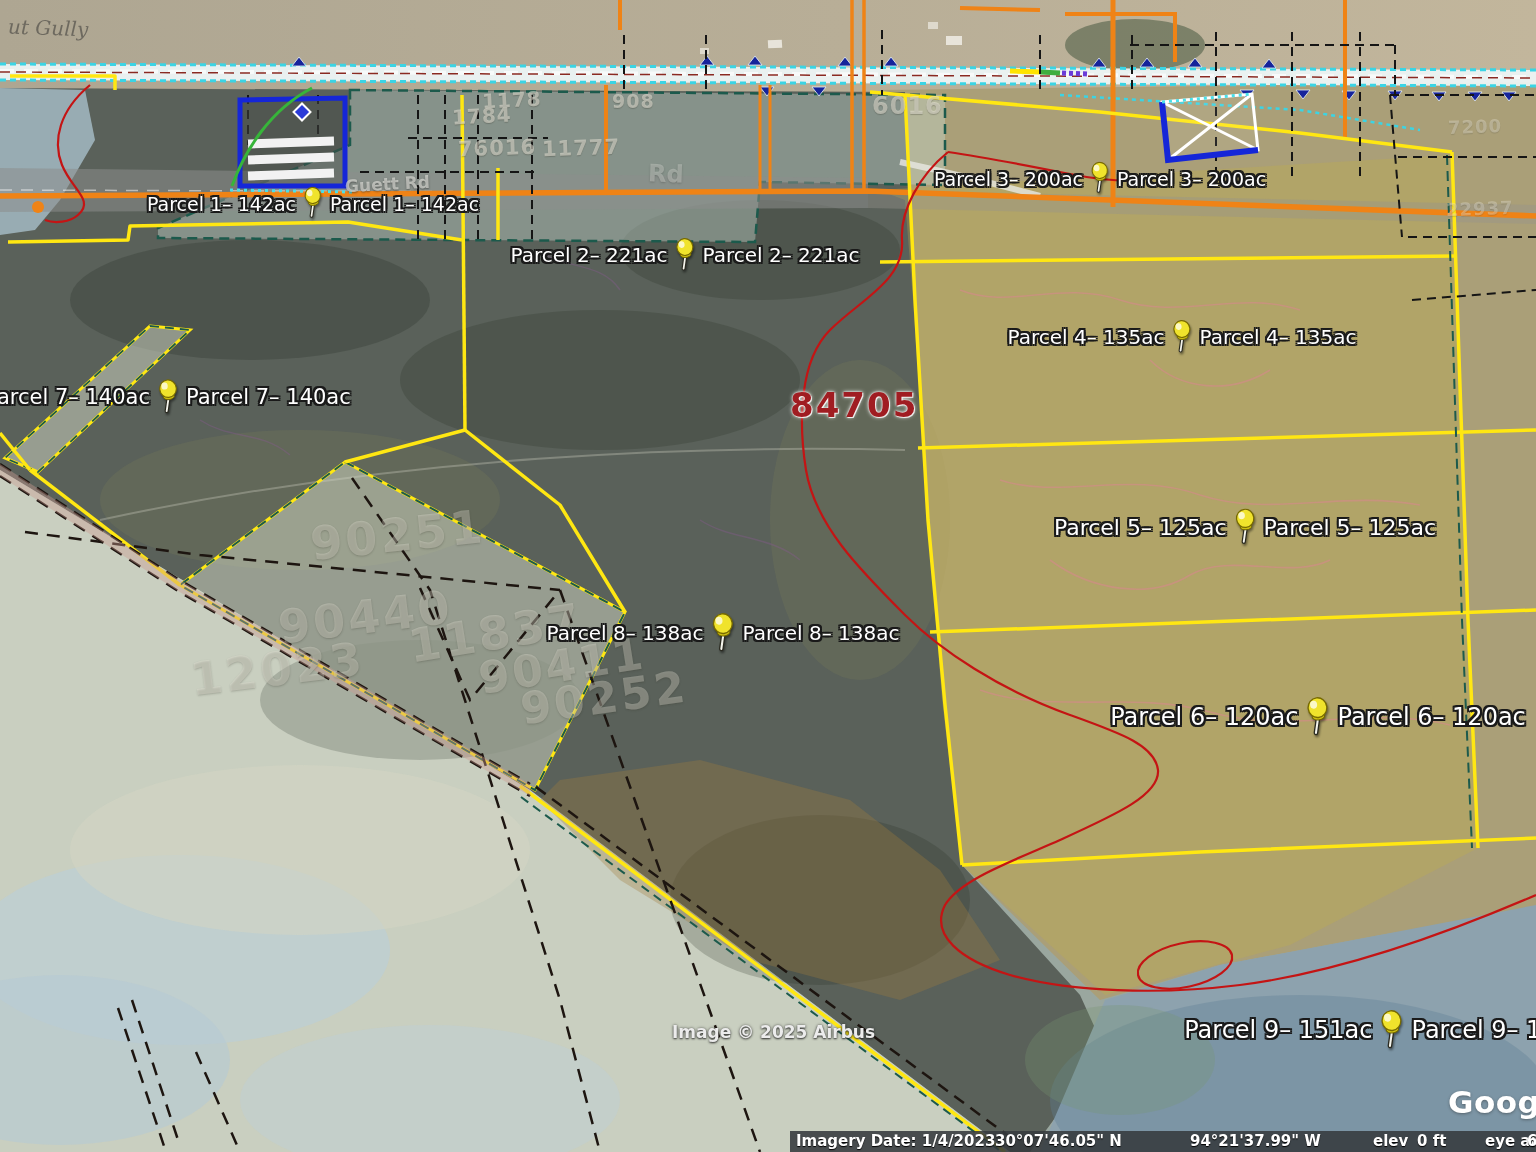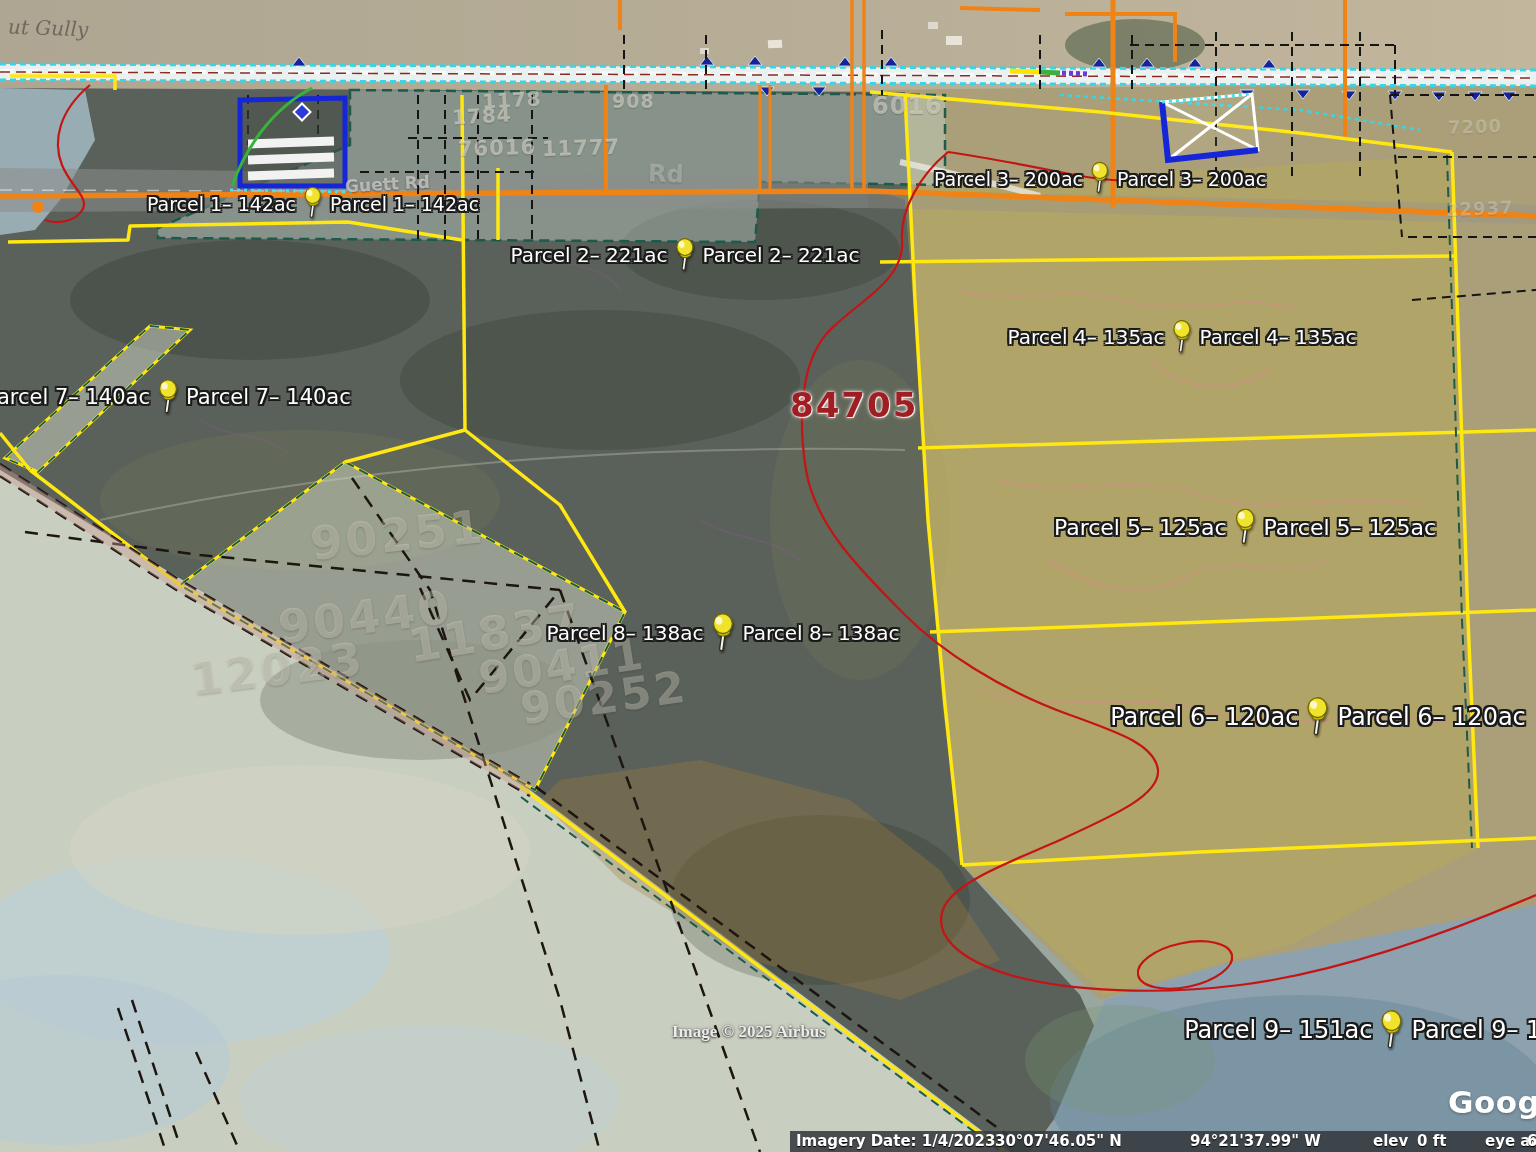--- a/index.html
+++ b/index.html
@@ -26,21 +26,21 @@
     letter-spacing:1px;white-space:nowrap;text-shadow:0 1px 1px rgba(60,60,50,.3);}
   .hl-number{
     position:absolute;font-weight:bold;color:#a01d22;letter-spacing:2px;
     text-shadow:0 0 4px rgba(255,255,255,.9),0 0 2px #fff,1px 1px 0 rgba(255,255,255,.8);
   }
   .road-label{position:absolute;font-weight:bold;color:rgba(238,238,232,.6);
     text-shadow:0 1px 2px rgba(40,40,40,.5);white-space:nowrap;}
   .gully-label{position:absolute;font-style:italic;font-family:"DejaVu Serif","Liberation Serif",serif;
     color:rgba(98,94,86,.85);white-space:nowrap;}
   .attribution{position:absolute;left:672px;top:1022px;font-size:17px;font-weight:bold;
-    color:#ececec;text-shadow:0 1px 2px rgba(30,30,30,.8),0 0 3px rgba(30,30,30,.6);font-family:Liberation Serif, serif;}
+    color:#ececec;text-shadow:0 1px 2px rgba(30,30,30,.8),0 0 3px rgba(30,30,30,.6);}
   .google-logo{position:absolute;left:1448px;top:1084px;font-size:31px;font-weight:bold;
     color:#fff;letter-spacing:.5px;text-shadow:0 1px 3px rgba(40,40,40,.45);}
   .status-bar{
     position:absolute;left:780px;top:1131px;width:756px;height:21px;
     background:rgba(54,58,62,.88);color:#fff;font-size:15px;font-weight:bold;
     text-shadow:0 1px 1px #000;white-space:nowrap;margin-left:10px;
   }
   .status-bar span{position:absolute;top:1px;}
   .sb-date{left:6px;} .sb-lat{left:205px;} .sb-lon{left:400px;}
   .sb-elev-l{left:583px;} .sb-elev-v{left:627px;} .sb-eye-l{left:695px;} .sb-eye-v{left:737px;}

